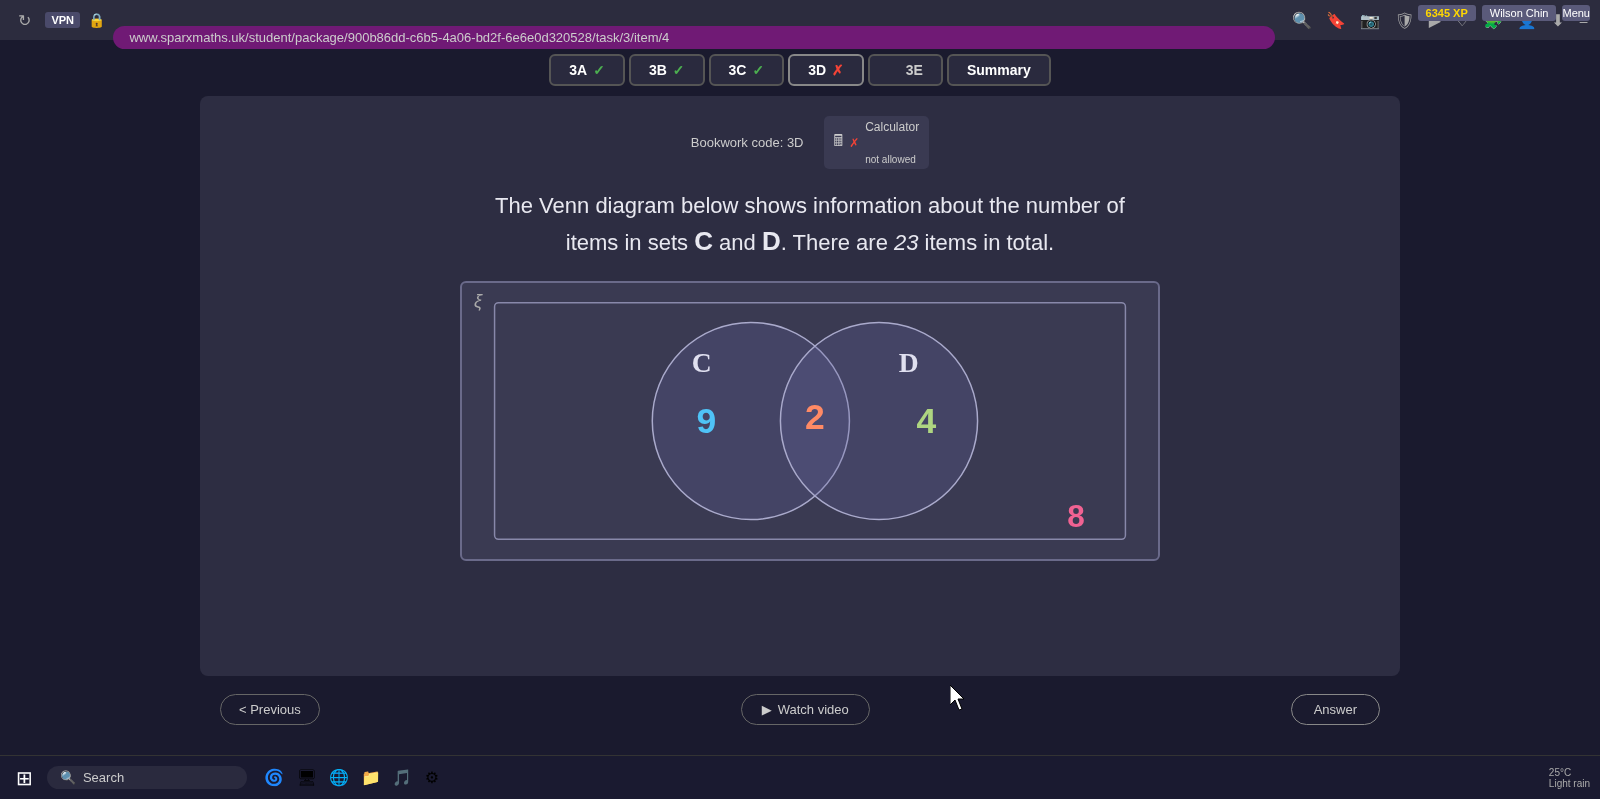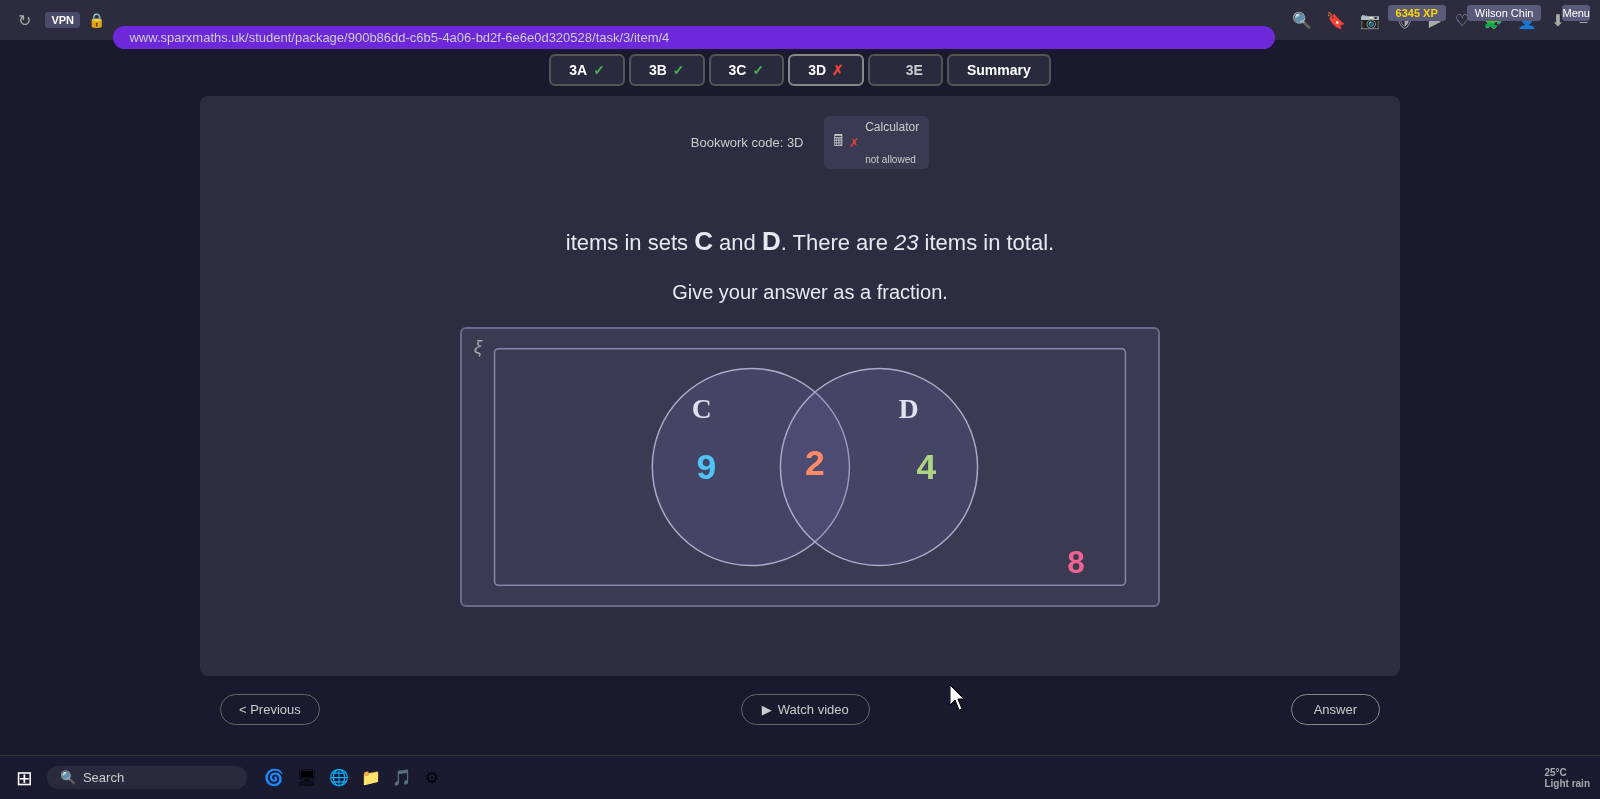--- a/index.html
+++ b/index.html
@@ -40,21 +40,21 @@
       font-weight: bold;
     }
 
     .lock-icon {
       color: #aaa;
       font-size: 14px;
     }
 
     .url-bar {
       flex: 1;
-      background: #6d28d9;
+      background: #701a75;
       border-radius: 20px;
       padding: 4px 16px;
       color: #ccc;
       font-size: 13px;
       margin-top: 35px;
     }
 
     .browser-icons {
       display: flex;
       gap: 14px;
@@ -63,21 +63,21 @@
       margin-left: 10px;
     }
 
     
     .user-info {
       position: absolute;
       top: 5px;
       right: 10px;
       display: flex;
       align-items: center;
-      gap: 21px;
+      gap: 6px;
       color: #fff;
       font-size: 12px;
     }
 
     .xp-badge {
       background: #5a5a7a;
       color: #ffd700;
       font-size: 11px;
       padding: 2px 8px;
       border-radius: 3px;
@@ -324,21 +324,20 @@
       margin-left: 10px;
     }
 
     .taskbar-right {
       margin-left: auto;
       display: flex;
       align-items: flex-end;
       gap: 10px;
       color: #ccc;
       font-size: 11px;
-      font-weight: bold;
     }
 
     .weather-info {
       display: flex;
       flex-direction: column;
       font-size: 10px;
       color: #aaa;
     }
   </style>
 </head>
@@ -402,26 +401,25 @@
       <span class="calc-icon">🖩</span>
       <span style="color:#f44336;">✗</span>
       <div>
         <div>Calculator</div>
         <div style="font-size:10px;margin-top:20px;">not allowed</div>
       </div>
     </div>
   </div>
 
   <div class="question-text">
-    <br>
+    <span>The Venn diagram below shows information about the number of</span><br>
     <span>items in sets <strong class="large">C</strong> and <strong class="large">D</strong>. There are <em>23</em> items in total.</span>
   </div>
 
   <div class="question-sub">
-    <div>Give your answer as a fraction.</div>
   </div>
 
   <div class="venn-container">
     <div class="venn-box">
       <span class="xi-symbol">ξ</span>
 
       <svg class="venn-svg" viewBox="0 0 700 280" xmlns="http://www.w3.org/2000/svg">
 
         <rect x="30" y="20" width="640" height="240" fill="none" stroke="#8888aa" stroke-width="1.5" rx="4"></rect>
 

